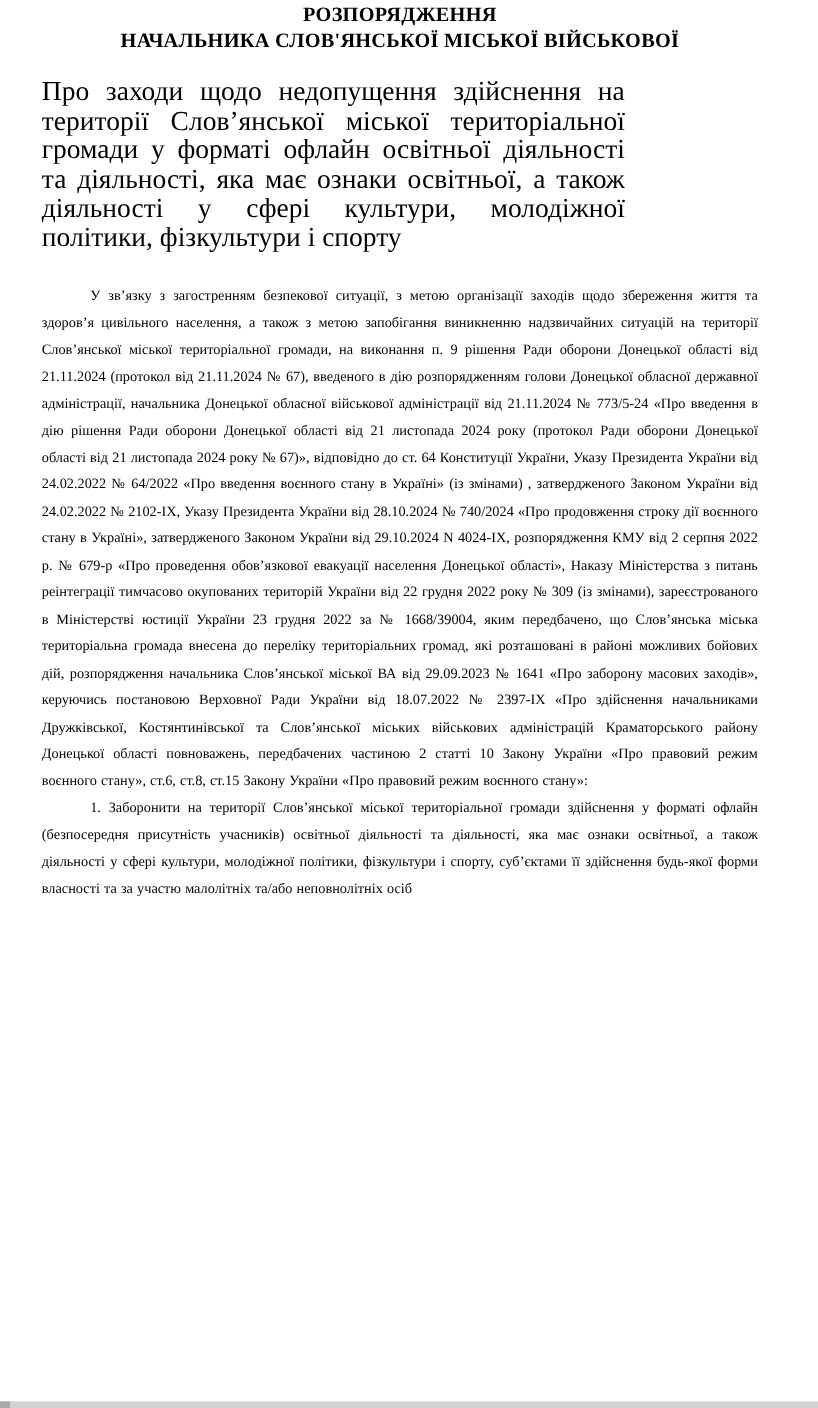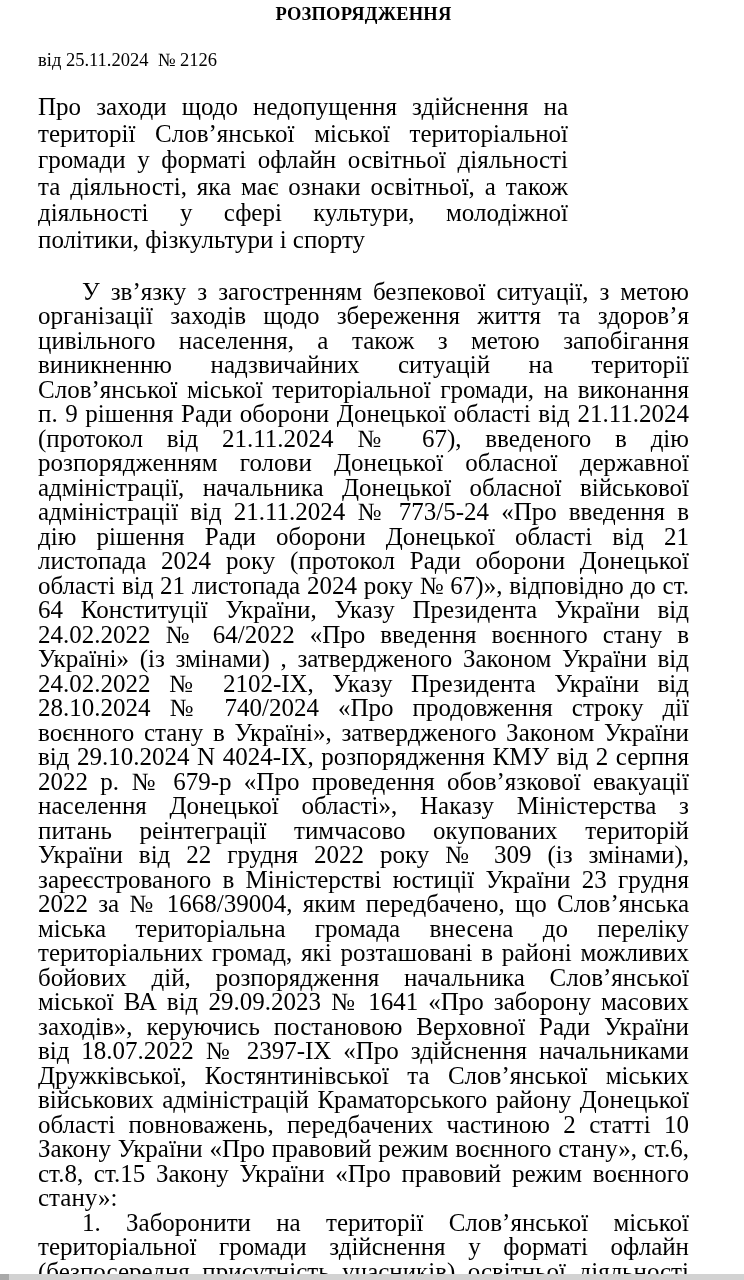--- a/index.html
+++ b/index.html
@@ -31,21 +31,21 @@
   .date-line { white-space: pre; }
   .subject {
     margin-top: 20px;
     width: 530px;
     text-align: justify;
     font-size: 25px;
     line-height: 26.6px;
   }
   .para {
     text-align: justify;
-    font-size: 25px;
+    font-size: 13px;
     line-height: 24.5px;
     text-indent: 44px;
     word-spacing: 0.5px;
   }
   .preamble { margin-top: 26px; }
   .item-1 { }
   .item-2 { margin-top: 22px; }
   .bottom-band {
     position: absolute;
     left: 0; right: 0; bottom: 0;
@@ -60,24 +60,24 @@
   }
 </style>
 </head>
 <body>
 
 <div class="page">
   <div class="content">
 
     <div class="doc-title">
       <div>РОЗПОРЯДЖЕННЯ</div>
+      <div>НАЧАЛЬНИКА СЛОВ'ЯНСЬКОЇ МІСЬКОЇ ВІЙСЬКОВОЇ</div>
     </div>
 
     <div class="meta-block">
-      <div class="date-line">від 25.11.2024  № 2126</div>
     </div>
 
     <div class="subject">Про заходи щодо недопущення здійснення на території Слов’янської міської територіальної громади у форматі офлайн освітньої діяльності та діяльності, яка має ознаки освітньої, а також діяльності у сфері культури, молодіжної політики, фізкультури і спорту</div>
 
     <div class="para preamble">У зв’язку з загостренням безпекової ситуації, з метою організації заходів щодо збереження життя та здоров’я цивільного населення, а також з метою запобігання виникненню надзвичайних ситуацій на території Слов’янської міської територіальної громади, на виконання п. 9 рішення Ради оборони Донецької області від 21.11.2024 (протокол від 21.11.2024 № 67), введеного в дію розпорядженням голови Донецької обласної державної адміністрації, начальника Донецької обласної військової адміністрації від 21.11.2024 № 773/5-24 «Про введення в дію рішення Ради оборони Донецької області від 21 листопада 2024 року (протокол Ради оборони Донецької області від 21 листопада 2024 року № 67)», відповідно до ст. 64 Конституції України, Указу Президента України від 24.02.2022 № 64/2022 «Про введення воєнного стану в Україні» (із змінами) , затвердженого Законом України від 24.02.2022 № 2102-IX, Указу Президента України від 28.10.2024 № 740/2024 «Про продовження строку дії воєнного стану в Україні», затвердженого Законом України від 29.10.2024 N 4024-IX, розпорядження КМУ від 2 серпня 2022 р. № 679-р «Про проведення обов’язкової евакуації населення Донецької області», Наказу Міністерства з питань реінтеграції тимчасово окупованих територій України від 22 грудня 2022 року № 309 (із змінами), зареєстрованого в Міністерстві юстиції України 23 грудня 2022 за № 1668/39004, яким передбачено, що Слов’янська міська територіальна громада внесена до переліку територіальних громад, які розташовані в районі можливих бойових дій, розпорядження начальника Слов’янської міської ВА від 29.09.2023 № 1641 «Про заборону масових заходів», керуючись постановою Верховної Ради України від 18.07.2022 № 2397-IX «Про здійснення начальниками Дружківської, Костянтинівської та Слов’янської міських військових адміністрацій Краматорського району Донецької області повноважень, передбачених частиною 2 статті 10 Закону України «Про правовий режим воєнного стану», ст.6, ст.8, ст.15 Закону України «Про правовий режим воєнного стану»:</div>
 
     <div class="para item-1">1. Заборонити на території Слов’янської міської територіальної громади здійснення у форматі офлайн (безпосередня присутність учасників) освітньої діяльності та діяльності, яка має ознаки освітньої, а також діяльності у сфері культури, молодіжної політики, фізкультури і спорту, суб’єктами її здійснення будь-якої форми власності та за участю малолітніх та/або неповнолітніх осіб</div>
 
 
   </div>

